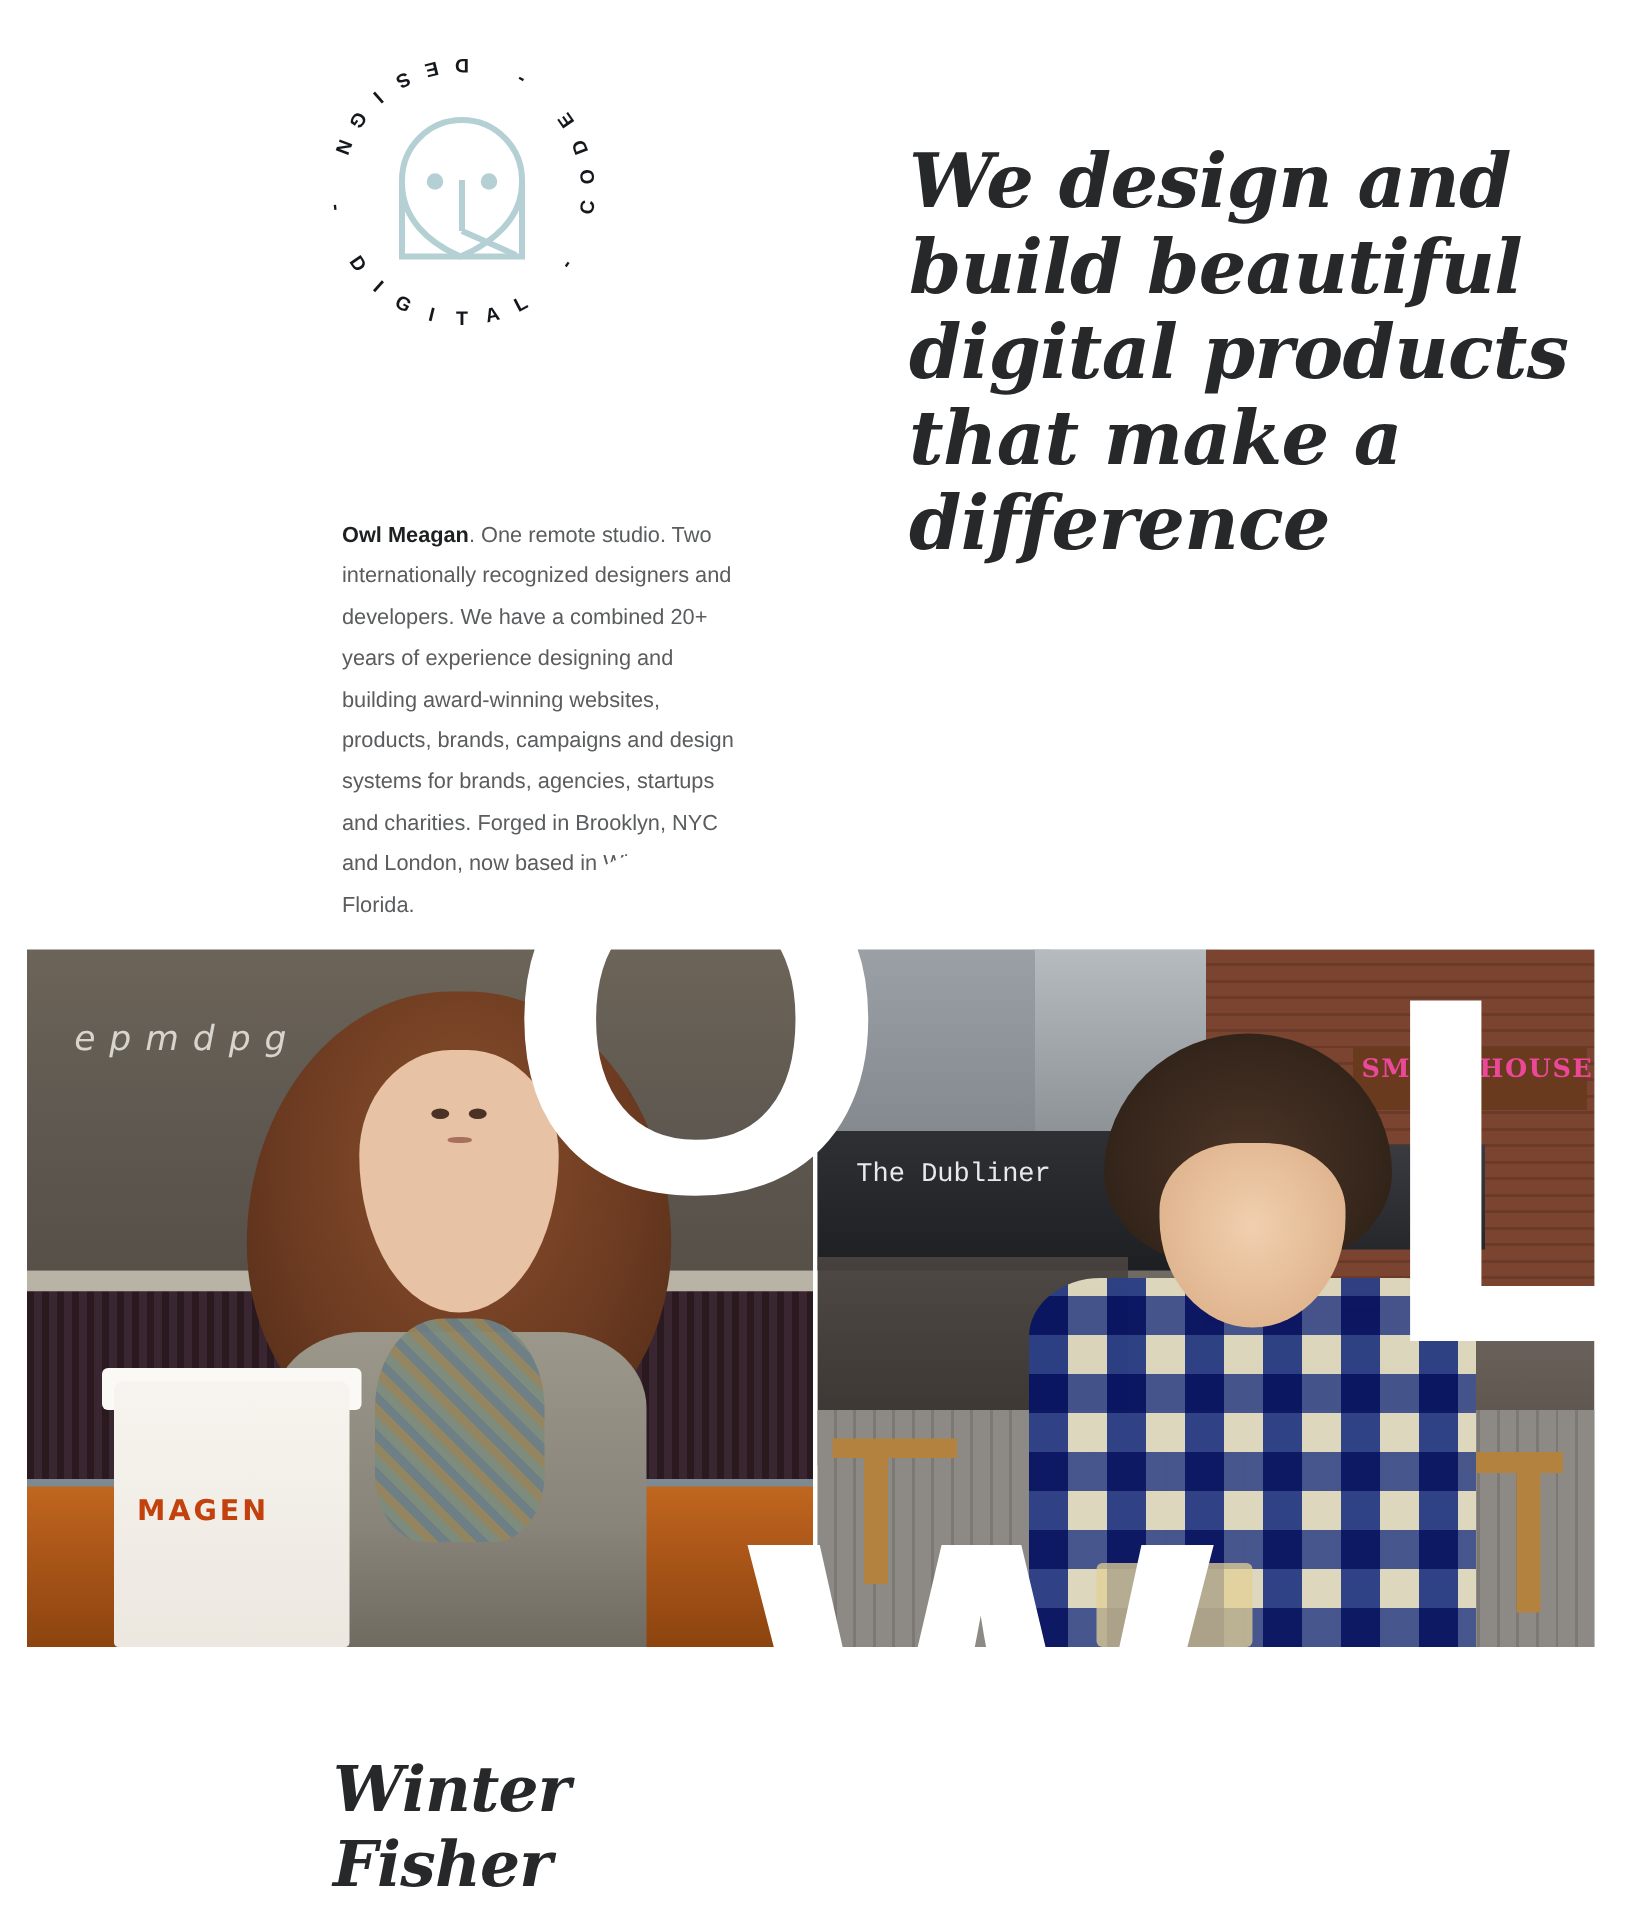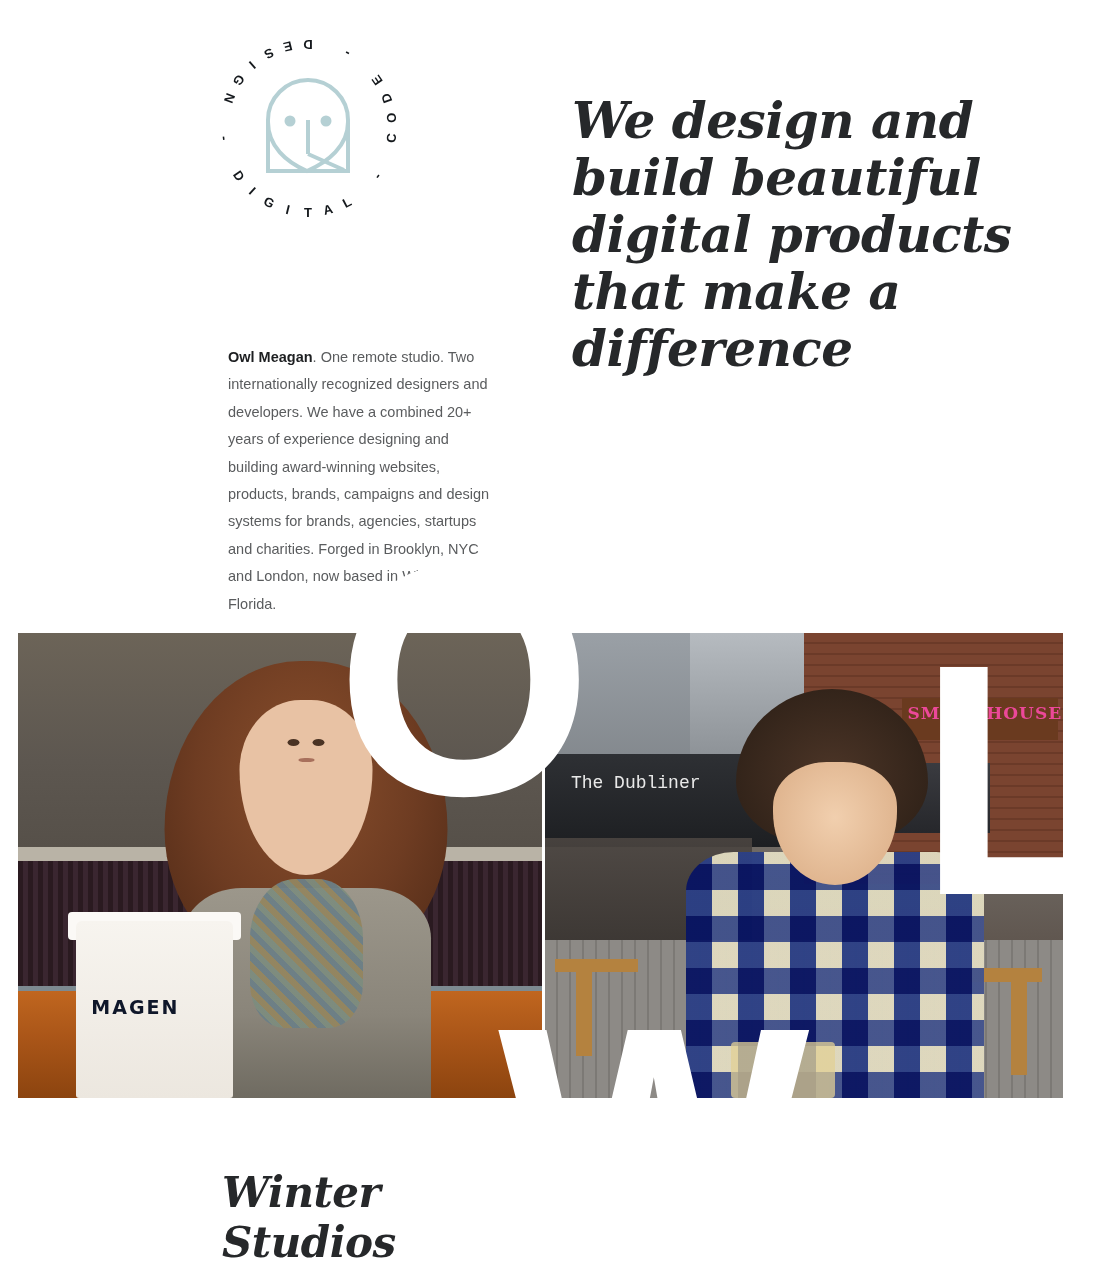--- a/index.html
+++ b/index.html
@@ -24,21 +24,21 @@
   .ring-letter span {
     position:absolute;
     transform:translate(-50%,-50%);
     display:block;
     white-space:nowrap;
   }
   .owl-icon { position:absolute; left:52px; top:48px; width:96px; height:100px; }
 
   
   .headline {
-    position:absolute; left:572px; top:92px; width:440px;
+    position:absolute; left:606px; top:92px; width:440px;
     font-family:"DejaVu Serif", serif;
     font-weight:700; font-style:italic;
     font-size:50px; line-height:57px;
     letter-spacing:-0.5px;
     color:#26282a;
   }
 
   
   .intro {
     position:absolute; left:228px; top:344px; width:262px;
@@ -94,21 +94,21 @@
              border-radius:24% 24% 0 0; }
   .lc-scarf { position:absolute; left:30%; top:50%; width:40%; height:34%;
              background:repeating-linear-gradient(45deg,#7d8c7e 0 6px,#93855f 6px 12px,#6c7f86 12px 18px);
              border-radius:40% 40% 30% 30%; opacity:.95; }
   .lc-cup { position:absolute; left:11%; top:62%; width:30%; height:38%;
             background:linear-gradient(180deg,#f7f4ef 0%,#ece7df 100%);
             border-radius:6px 6px 3px 3px; }
   .lc-cup-lid { position:absolute; left:9.5%; top:60%; width:33%; height:6%;
             background:#fbf9f6; border-radius:4px; }
   .lc-cup-name { position:absolute; left:14%; top:78%; width:24%;
-            color:#0f172a; font-family:"DejaVu Sans", sans-serif;
+            color:#c2410c; font-family:"DejaVu Sans", sans-serif;
             font-size:19px; font-weight:600; letter-spacing:2px; }
 
   
   .rs-sky { position:absolute; inset:0; background:linear-gradient(180deg,#6a6e74 0%,#7d7a74 30%,#5d534c 70%,#45403c 100%); }
   .rs-bldg1 { position:absolute; left:0; top:0; width:30%; height:36%;
               background:linear-gradient(180deg,#9aa0a6,#7c8186); }
   .rs-bldg2 { position:absolute; left:28%; top:0; width:24%; height:26%;
               background:linear-gradient(180deg,#b6bbc0,#8e9398); }
   .rs-brick { position:absolute; left:50%; top:0; width:50%; height:54%;
               background:repeating-linear-gradient(0deg,#7a4430 0 9px,#6b3a28 9px 11px); }
@@ -249,20 +249,21 @@
   <p class="intro">
     <b>Owl Meagan</b><span>. One remote studio. Two internationally recognized designers and developers. We have a combined 20+ years of experience designing and building award-winning websites, products, brands, campaigns and design systems for brands, agencies, startups and charities. Forged in Brooklyn, NYC and London, now based in Winter Park, Florida.</span>
   </p>
 
   <div class="photos">
 
     <div class="photo photo-left">
       <div class="scene">
         <div class="lc-wallpaper"></div>
         <div class="lc-board"></div>
+        <div class="lc-board-text">e p        m   d  p         g</div>
         <div class="lc-board-text2">de cafè del m</div>
         <div class="lc-rail"></div>
         <div class="lc-panel"></div>
         <div class="lc-tableedge"></div>
         <div class="lc-table"></div>
         <div class="lc-person">
           <div class="lc-hair"></div>
           <div class="lc-coat"></div>
           <div class="lc-scarf"></div>
           <div class="lc-face">
@@ -306,20 +307,20 @@
 
   <div class="owl-overlay">
     <span class="owl-letter ol-o">O</span>
     <span class="owl-letter ol-w">W</span>
     <span class="owl-letter ol-l">L</span>
   </div>
 
   <div class="names">
     <div class="name name-left">
       <span>Winter</span><br>
-      <span>Studios</span>
+      <span>Fisher</span>
     </div>
     <div class="name name-right">
       <br>
     </div>
   </div>
 
 </div>
 
 </body></html>

